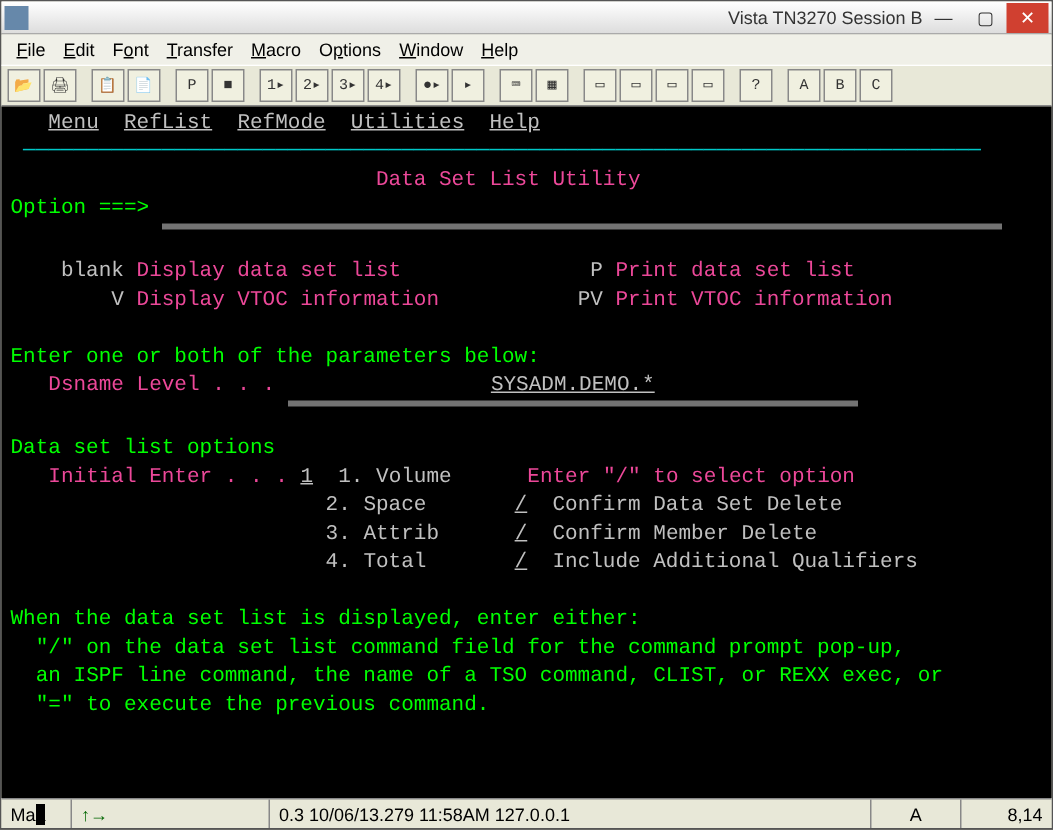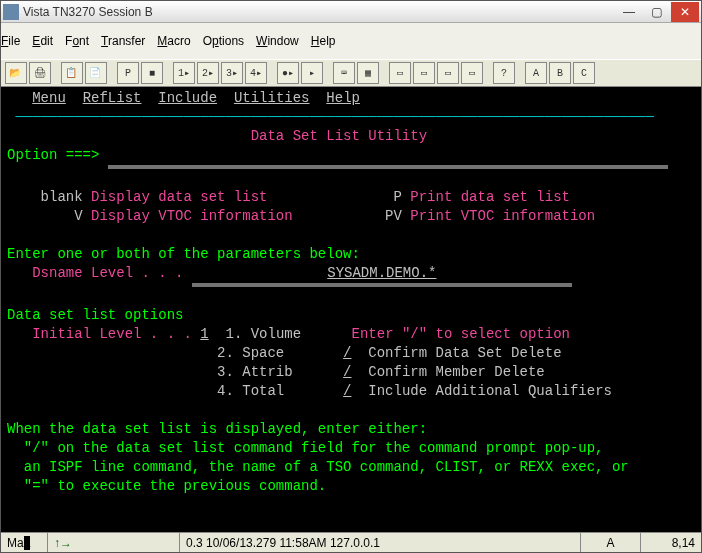--- a/index.html
+++ b/index.html
@@ -1,23 +1,23 @@
 <!DOCTYPE html>
 <html><head>
 <meta charset="utf-8">
 <style>
 * { margin:0; padding:0; box-sizing:border-box; }
 body { font-family:"Courier New",monospace; font-size:14px; background:#888; }
 .window { width:702px; height:553px; background:#e8e8d8; border:1px solid #555; display:flex; flex-direction:column; }
 .titlebar { height:22px; background:linear-gradient(#fff,#ddd); border-bottom:1px solid #aaa; display:flex; align-items:center; padding:0 2px; }
 .tb-icon { width:16px; height:16px; background:#68a; margin-right:4px; }
-.tb-title { flex:1; text-align:left; color:#333; font-family:"Segoe UI",sans-serif; font-size:12px; }
+.tb-title { flex:1; text-align:right; color:#333; font-family:"Segoe UI",sans-serif; font-size:12px; }
 .tb-btn { width:28px; height:20px; display:flex; align-items:center; justify-content:center; font-family:sans-serif; font-size:12px; color:#333; }
 .tb-btn.close { background:#d04030; color:#fff; }
-.menubar { height:36px; display:flex; align-items:center; padding:2px 0; font-family:"Segoe UI",sans-serif; font-size:12px; gap:12px; background:#f0f0e8; }
+.menubar { height:20px; display:flex; align-items:center; padding:2px 10px; font-family:"Segoe UI",sans-serif; font-size:12px; gap:12px; background:#f0f0e8; }
 .menubar span u { text-decoration:underline; }
 .toolbar { height:28px; background:#e8e8d8; border-top:1px solid #fff; border-bottom:1px solid #888; display:flex; align-items:center; padding:0 4px; gap:2px; }
 .tbtn { width:22px; height:22px; border:1px solid #888; background:#f0f0e0; display:flex; align-items:center; justify-content:center; font-size:10px; color:#333; }
 .tsep { width:6px; }
 .term { flex:1; background:#000; color:#00ffff; padding:2px 6px; font-size:14px; line-height:19px; position:relative; overflow:hidden; }
 .row { white-space:pre; }
 .wht { color:#c0c0c0; }
 .cyn { color:#ec4899; }
 .grn { color:#00ff00; }
 .u { text-decoration:underline;text-align:center; }
@@ -77,33 +77,33 @@
   <div class="tbtn">▭</div>
   <div class="tsep"></div>
   <div class="tbtn">?</div>
   <div class="tsep"></div>
   <div class="tbtn">A</div>
   <div class="tbtn">B</div>
   <div class="tbtn">C</div>
  </div>
 
  <div class="term">
-  <div class="row"><span class="wht">   </span><span class="wht u">Menu</span><span class="wht">  </span><span class="wht u">RefList</span><span class="wht">  </span><span class="wht u">Include</span><span class="wht">  </span><span class="wht u">Utilities</span><span class="wht">  </span><span class="wht u">Help</span></div>
+  <div class="row"><span class="wht">   </span><span class="wht u">Menu</span><span class="wht">  </span><span class="wht u">RefList</span><span class="wht">  </span><span class="wht u">RefMode</span><span class="wht">  </span><span class="wht u">Utilities</span><span class="wht">  </span><span class="wht u">Help</span></div>
   <div class="row caret-line"> ──────────────────────────────────────────────────────────────────────────── </div>
   <div class="row"><span class="cyn">                             </span><span class="cyn">Data Set List Utility</span></div>
   <div class="row"><span class="grn">Option ===&gt;</span><span class="cyn"> </span><span class="input-line" style="width:560px"> </span></div>
   <div class="row"> </div>
   <div class="row"><span class="wht">    </span><span class="wht">blank</span><span class="wht"> </span><span class="cyn">Display data set list</span><span class="wht">               </span><span class="wht">P</span><span class="wht"> </span><span class="cyn">Print data set list</span></div>
   <div class="row"><span class="wht">        </span><span class="wht">V</span><span class="wht"> </span><span class="cyn">Display VTOC information</span><span class="wht">           </span><span class="wht">PV</span><span class="wht"> </span><span class="cyn">Print VTOC information</span></div>
   <div class="row"> </div>
   <div class="row"><span class="grn">Enter one or both of the parameters below:</span></div>
   <div class="row"><span class="cyn">   </span><span class="cyn">Dsname Level . . .</span><span> </span><span class="wht u input-line" style="width:380px">SYSADM.DEMO.*</span></div>
   <div class="row"> </div>
   <div class="row"><span class="grn">Data set list options</span></div>
-  <div class="row"><span class="cyn">   </span><span class="cyn">Initial Level . . .</span><span> </span><span class="wht u">1</span><span class="wht">  </span><span class="wht">1. Volume</span><span class="wht">      </span><span class="cyn">Enter "/" to select option</span></div>
+  <div class="row"><span class="cyn">   </span><span class="cyn">Initial Enter . . .</span><span> </span><span class="wht u">1</span><span class="wht">  </span><span class="wht">1. Volume</span><span class="wht">      </span><span class="cyn">Enter "/" to select option</span></div>
   <div class="row"><span class="wht">                         </span><span class="wht">2. Space</span><span class="wht">       </span><span class="wht u">/</span><span class="wht">  </span><span class="wht">Confirm Data Set Delete</span></div>
   <div class="row"><span class="wht">                         </span><span class="wht">3. Attrib</span><span class="wht">      </span><span class="wht u">/</span><span class="wht">  </span><span class="wht">Confirm Member Delete</span></div>
   <div class="row"><span class="wht">                         </span><span class="wht">4. Total</span><span class="wht">       </span><span class="wht u">/</span><span class="wht">  </span><span class="wht">Include Additional Qualifiers</span></div>
   <div class="row"> </div>
   <div class="row"><span class="grn">When the data set list is displayed, enter either:</span></div>
   <div class="row"><span class="grn">  </span><span class="grn">"/" on the data set list command field for the command prompt pop-up,</span></div>
   <div class="row"><span class="grn">  </span><span class="grn">an ISPF line command, the name of a TSO command, CLIST, or REXX exec, or</span></div>
   <div class="row"><span class="grn">  </span><span class="grn">"=" to execute the previous command.</span></div>
  </div>
 

